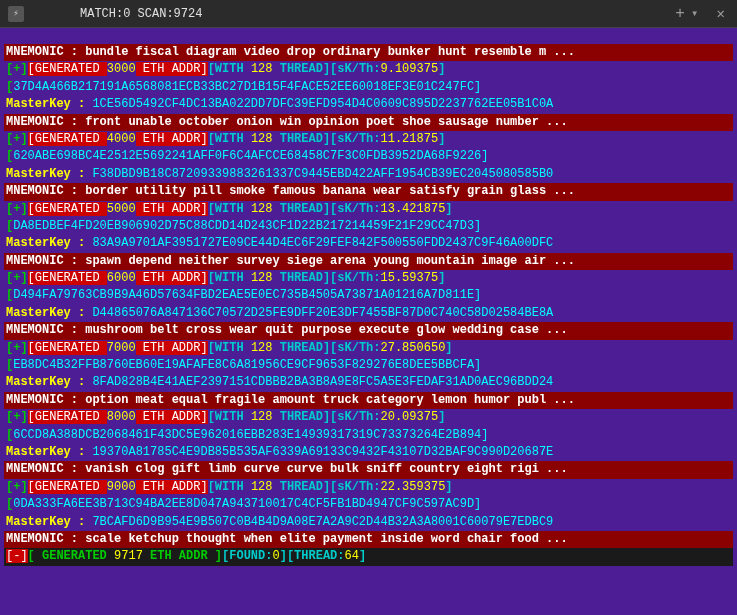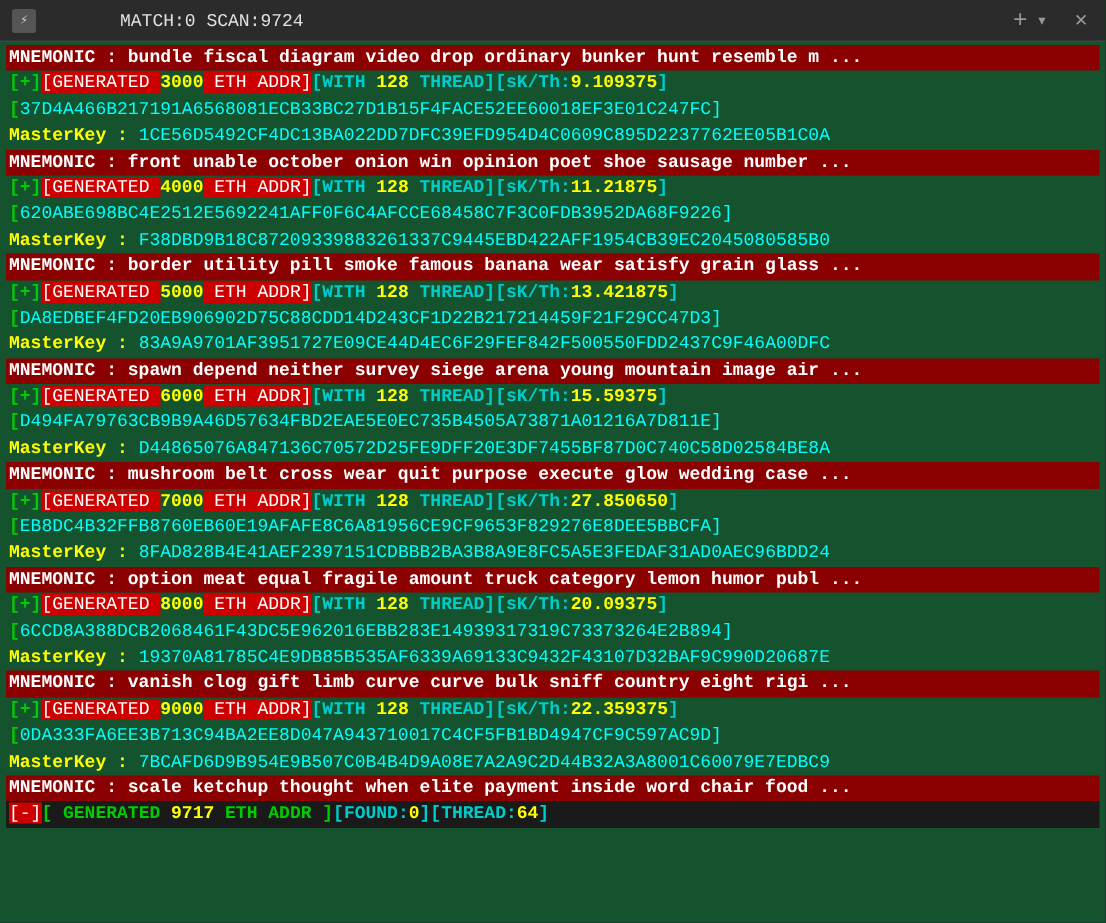--- a/index.html
+++ b/index.html
@@ -53,39 +53,39 @@
       padding: 0 6px;
     }
     #titlebar .tab-dropdown {
       color: #999;
       font-size: 12px;
       cursor: pointer;
     }
 
     
     #content {
-      background: #14532d;
-      padding: 2px 4px;
+      background: #4c1d95;
+      padding: 16px 4px;
       height: calc(615px - 28px);
       overflow-y: auto;
       overflow-x: hidden;
     }
 
     .line {
       line-height: 1.45;
       white-space: pre-wrap;
       word-break: break-all;
       font-size: 12px;
       padding: 0 2px;
     }
 
     
     span.rb { background: #cc0000; color: #fff; font-weight: normal; }
     span.gb { color: #00cc00; font-weight: bold; }
-    span.yb { color: #ffff00; font-weight: bold; }
+    span.yb { color: #ffff00; font-weight: normal; }
     span.cb { color: #00cccc; font-weight: bold; }
     span.cn { color: #00ffff; }
 
     .mnemonic-line { background-color: #8b0000; color: #ffffff; font-weight: bold; display: block; }
     .generated-line { display: block; color: #00cc00; font-weight: bold; }
     .addr-line { display: block; color: #00ffff; }
     .masterkey-line { display: block; color: #ffffff; }
     .masterkey-label { color: #ffff00; font-weight: bold; }
     .masterkey-val { color: #00ffff; }
     .status-line { display: block; background: #1a1a1a; }

